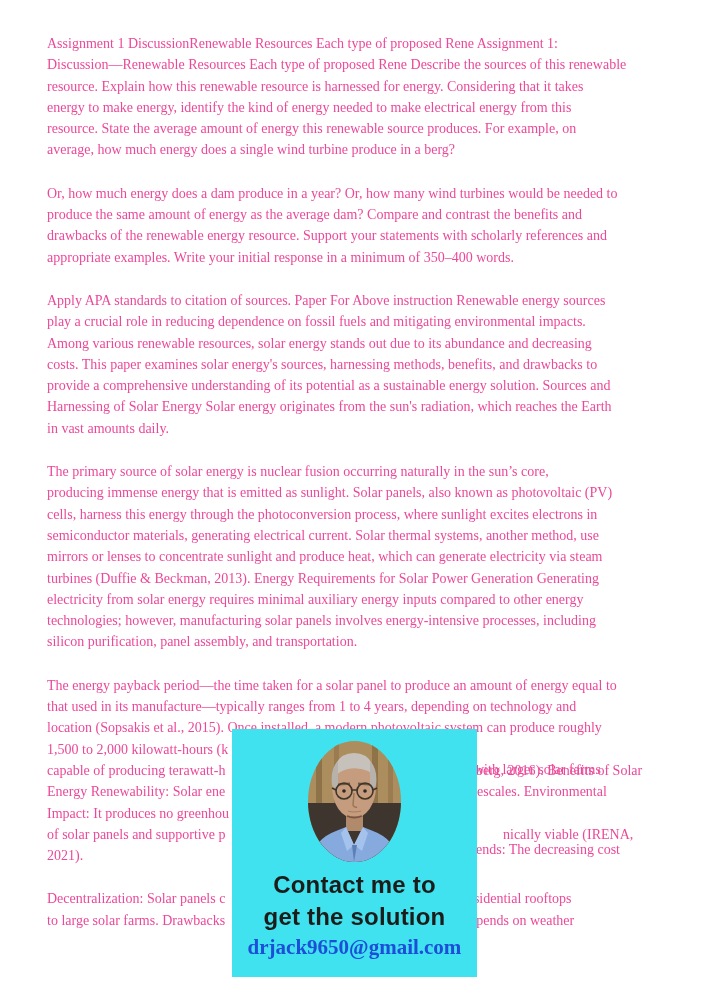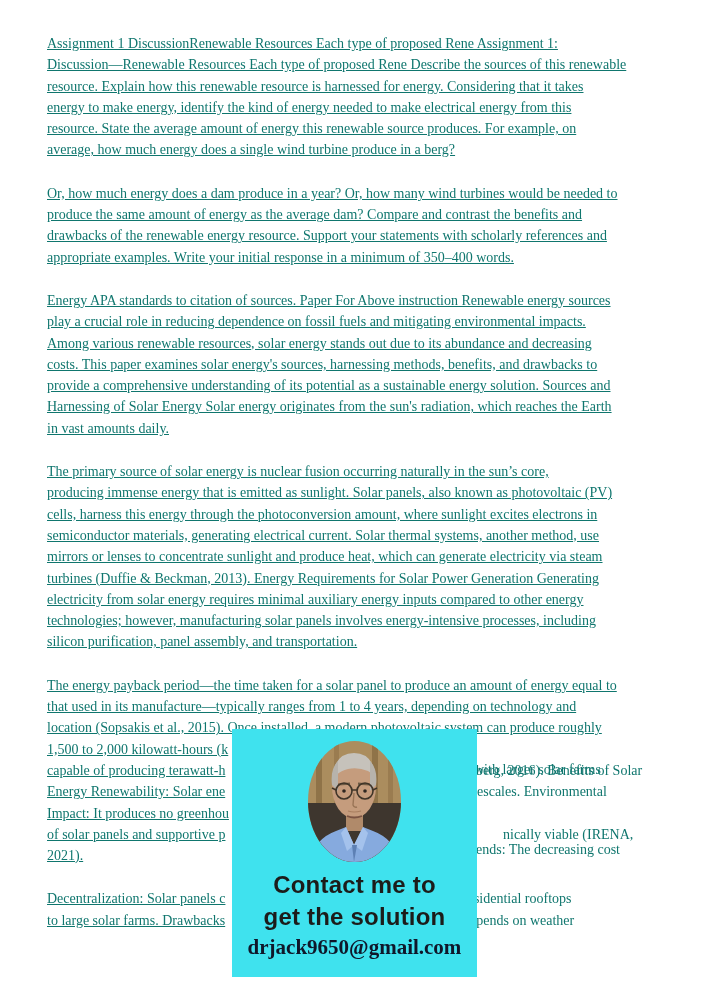--- a/index.html
+++ b/index.html
@@ -54,55 +54,55 @@
     line-height: 32px;
     color: #1c1c1a;
     letter-spacing: 0.2px;
   }
   .ad-heading.first { margin-top: 7px; }
   .ad-email {
     margin-top: 2px;
     font-family: "Liberation Serif", serif;
     font-weight: bold;
     font-size: 21px;
-    color: #0f172a;
+    color: #1d4ed8;
     cursor: pointer;
   }
 </style>
 </head>
 <body style="background: rgb(255, 255, 255);">
 
-<div class="doc" id="doc" style="color: #0f766e; text-decoration: underline;">
+<div class="doc" id="doc" style="color: #ec4899;">
     <div class="para">
       <div class="line">Assignment 1 DiscussionRenewable Resources Each type of proposed Rene Assignment 1:</div>
       <div class="line">Discussion—Renewable Resources Each type of proposed Rene Describe the sources of this renewable</div>
       <div class="line">resource. Explain how this renewable resource is harnessed for energy. Considering that it takes</div>
       <div class="line">energy to make energy, identify the kind of energy needed to make electrical energy from this</div>
       <div class="line">resource. State the average amount of energy this renewable source produces. For example, on</div>
       <div class="line">average, how much energy does a single wind turbine produce in a berg?</div>
     </div>
     <div class="para">
       <div class="line">Or, how much energy does a dam produce in a year? Or, how many wind turbines would be needed to</div>
       <div class="line">produce the same amount of energy as the average dam? Compare and contrast the benefits and</div>
       <div class="line">drawbacks of the renewable energy resource. Support your statements with scholarly references and</div>
       <div class="line">appropriate examples. Write your initial response in a minimum of 350–400 words.</div>
     </div>
     <div class="para">
-      <div class="line">Energy APA standards to citation of sources. Paper For Above instruction Renewable energy sources</div>
+      <div class="line">Apply APA standards to citation of sources. Paper For Above instruction Renewable energy sources</div>
       <div class="line">play a crucial role in reducing dependence on fossil fuels and mitigating environmental impacts.</div>
       <div class="line">Among various renewable resources, solar energy stands out due to its abundance and decreasing</div>
       <div class="line">costs. This paper examines solar energy's sources, harnessing methods, benefits, and drawbacks to</div>
       <div class="line">provide a comprehensive understanding of its potential as a sustainable energy solution. Sources and</div>
       <div class="line">Harnessing of Solar Energy Solar energy originates from the sun's radiation, which reaches the Earth</div>
       <div class="line">in vast amounts daily.</div>
     </div>
     <div class="para">
       <div class="line">The primary source of solar energy is nuclear fusion occurring naturally in the sun’s core,</div>
       <div class="line">producing immense energy that is emitted as sunlight. Solar panels, also known as photovoltaic (PV)</div>
-      <div class="line">cells, harness this energy through the photoconversion amount, where sunlight excites electrons in</div>
+      <div class="line">cells, harness this energy through the photoconversion process, where sunlight excites electrons in</div>
       <div class="line">semiconductor materials, generating electrical current. Solar thermal systems, another method, use</div>
       <div class="line">mirrors or lenses to concentrate sunlight and produce heat, which can generate electricity via steam</div>
       <div class="line">turbines (Duffie &amp; Beckman, 2013). Energy Requirements for Solar Power Generation Generating</div>
       <div class="line">electricity from solar energy requires minimal auxiliary energy inputs compared to other energy</div>
       <div class="line">technologies; however, manufacturing solar panels involves energy-intensive processes, including</div>
       <div class="line">silicon purification, panel assembly, and transportation.</div>
     </div>
     <div class="para">
       <div class="line">The energy payback period—the time taken for a solar panel to produce an amount of energy equal to</div>
       <div class="line">that used in its manufacture—typically ranges from 1 to 4 years, depending on technology and</div>

